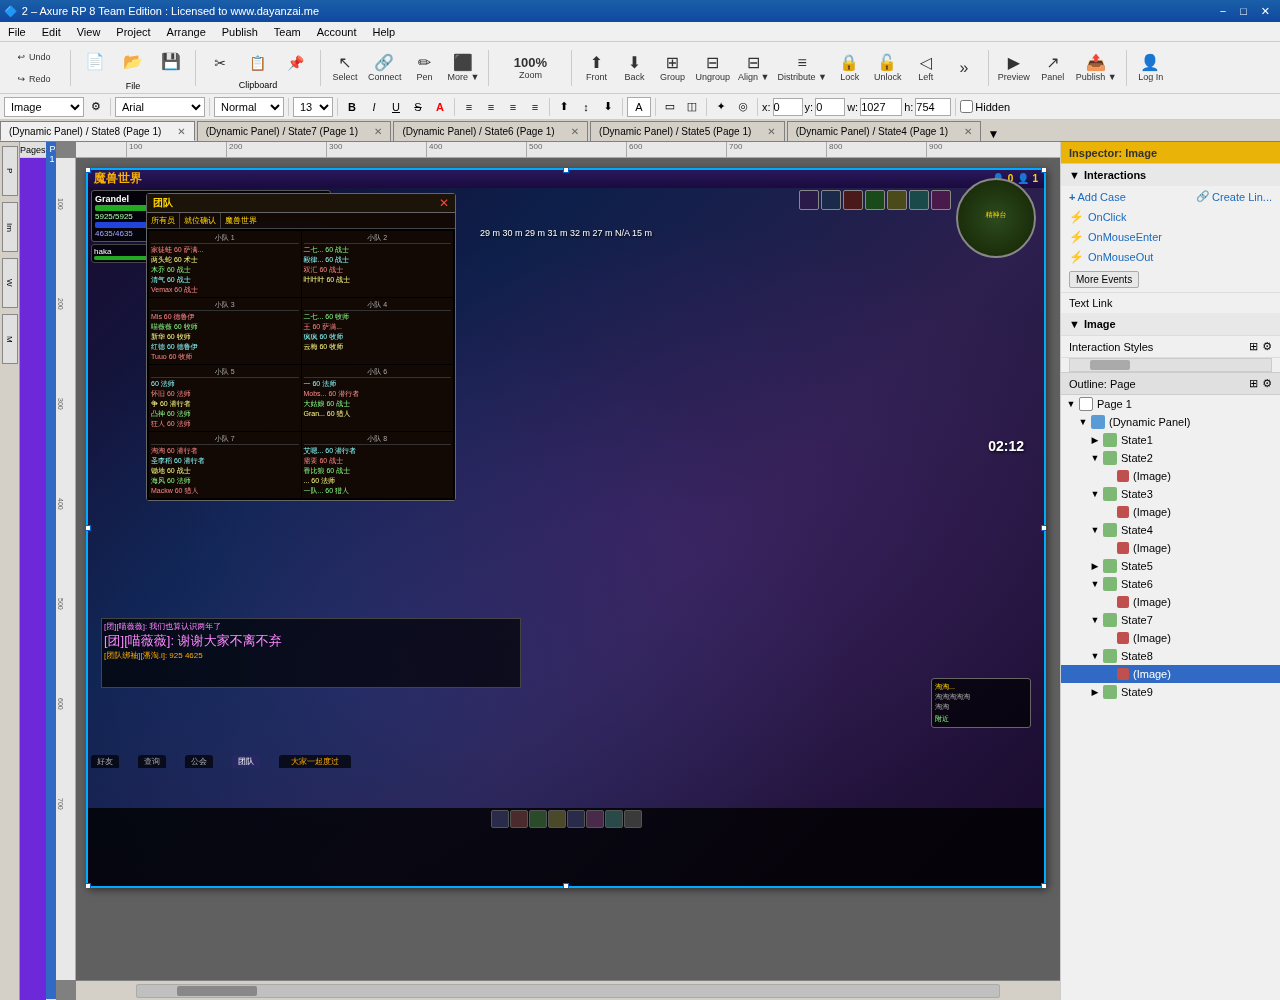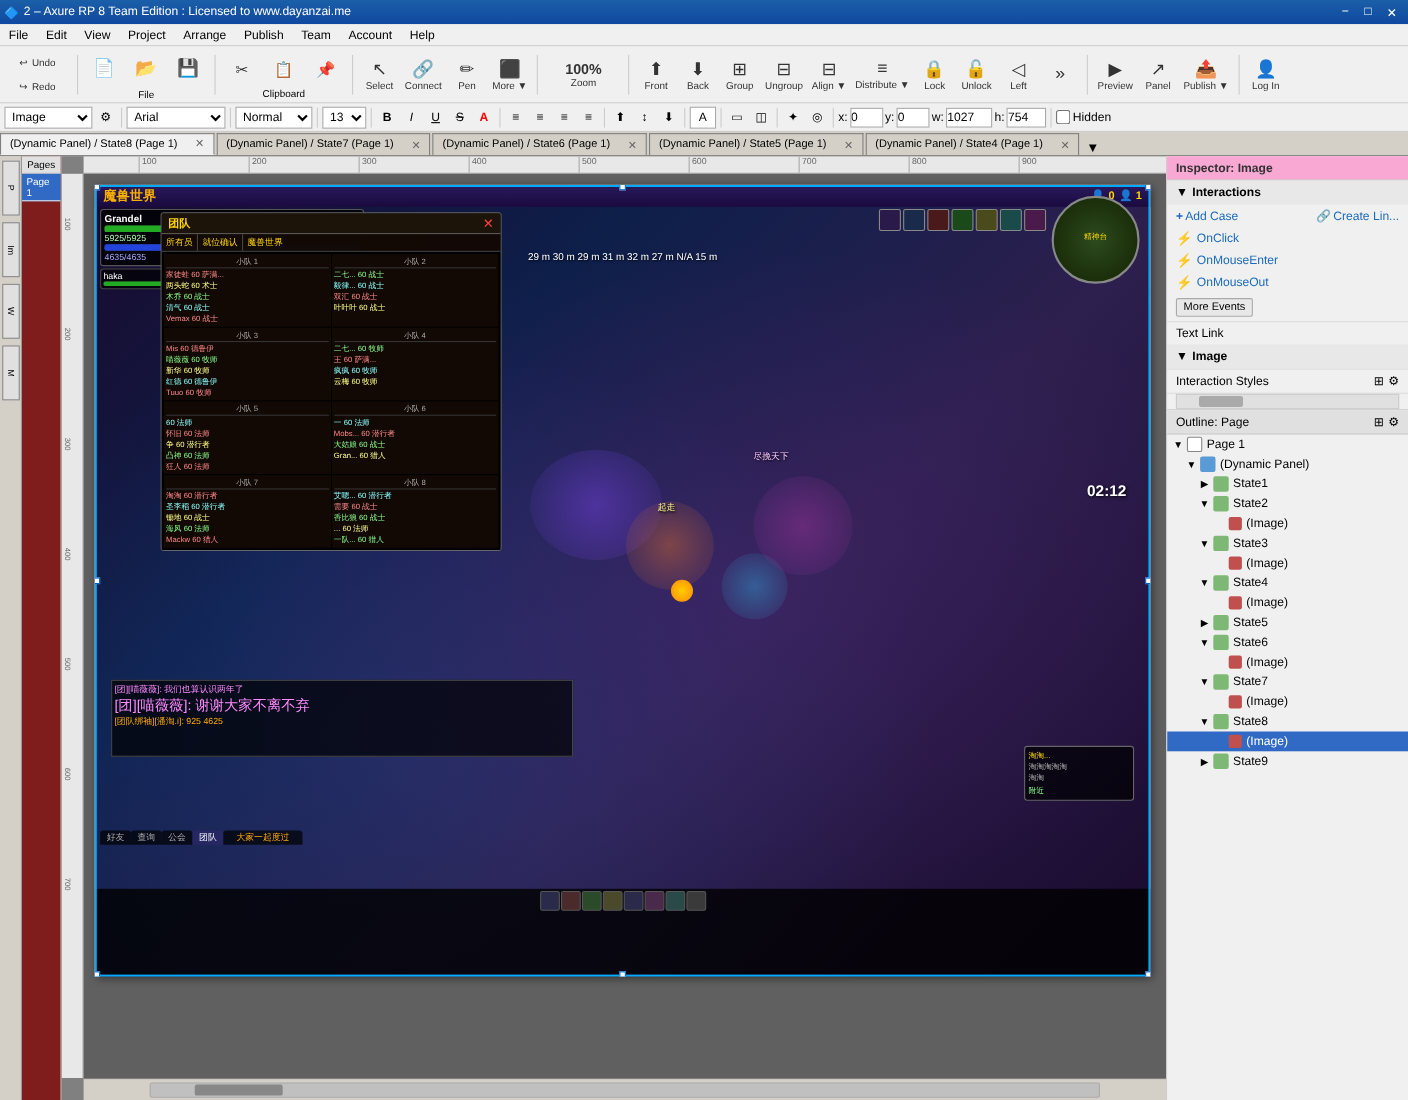--- a/index.html
+++ b/index.html
@@ -212,21 +212,21 @@
     .right-panel {
       width: 220px;
       background: #f0f0f0;
       border-left: 1px solid #ccc;
       display: flex;
       flex-direction: column;
       font-size: 11px;
     }
     .inspector-header {
       height: 22px;
-      background: #f9a8d4;
+      background: #eab308;
       border-bottom: 1px solid #ccc;
       display: flex;
       align-items: center;
       padding: 0 8px;
       font-size: 11px;
       font-weight: bold;
       color: #333;
     }
     .inspector-title {
       font-size: 13px;
@@ -423,25 +423,25 @@
       border-left: 1px solid #aaa;
       font-size: 8px;
       color: #666;
       padding-left: 2px;
       white-space: nowrap;
     }
 
     
     .pages-panel {
       width: 36px;
-      background: #7f1d1d;
+      background: #6d28d9;
       border-right: 1px solid #ccc;
       font-size: 9px;
       display: flex;
-      flex-direction: column;
+      flex-direction: row;
     }
     .pages-header {
       height: 16px;
       background: #e0e0e0;
       border-bottom: 1px solid #ccc;
       display: flex;
       align-items: center;
       justify-content: center;
       font-size: 9px;
     }
@@ -897,21 +897,21 @@
                 <div style="color:#ff8888;font-size:7px;">需要   60 战士</div>
                 <div style="color:#88ff88;font-size:7px;">香比狼 60 战士</div>
                 <div style="color:#ffff88;font-size:7px;">...      60 法师</div>
                 <div style="color:#88ff88;font-size:7px;">一队... 60 猎人</div>
               </div>
             </div>
           </div>
 
           <div style="position:absolute;bottom:120px;left:5px;width:430px;">
 
-            <div style="display:flex;gap:0;">
+            <div style="display:flex;gap:19px;">
               <span style="background:rgba(0,0,0,0.7);color:#aaa;font-size:8px;padding:1px 6px;border-top-left-radius:3px;border-top-right-radius:3px;cursor:pointer;">好友</span>
               <span style="background:rgba(0,0,0,0.7);color:#aaa;font-size:8px;padding:1px 6px;border-top-left-radius:3px;border-top-right-radius:3px;cursor:pointer;">查询</span>
               <span style="background:rgba(0,0,0,0.7);color:#aaa;font-size:8px;padding:1px 6px;border-top-left-radius:3px;border-top-right-radius:3px;cursor:pointer;">公会</span>
               <span style="background:rgba(40,40,100,0.9);color:#fff;font-size:8px;padding:1px 6px;border-top-left-radius:3px;border-top-right-radius:3px;cursor:pointer;">团队</span>
               <span style="background:rgba(0,0,0,0.7);color:#ffaa00;font-size:8px;padding:1px 12px;border-top-left-radius:3px;border-top-right-radius:3px;">大家一起度过</span>
             </div>
             <div class="game-chat">
               <div style="color:#ff88ff;font-size:8px;">[团][喵薇薇]: 我们也算认识两年了</div>
               <div style="color:#ff88ff;font-size:13px;">[团][喵薇薇]: 谢谢大家不离不弃</div>
               <div style="color:#ffaa00;font-size:8px;">[团队绑袖][潘淘.i]: 925 4625</div>
@@ -947,32 +947,20 @@
             <span style="width:20px;height:20px;background:#1a4a4a;border:1px solid #888;border-radius:2px;display:inline-block;"></span>
             <span style="width:20px;height:20px;background:#4a1a4a;border:1px solid #888;border-radius:2px;display:inline-block;"></span>
           </div>
 
           <div style="position:absolute;top:60px;left:50%;transform:translateX(-50%);color:#fff;font-size:9px;text-shadow:1px 1px 2px #000;">
             29 m 30 m 29 m 31 m 32 m 27 m N/A 15 m
           </div>
 
           <div style="position:absolute;top:270px;right:22px;color:#fff;font-size:14px;font-weight:bold;text-shadow:1px 1px 3px #000;">02:12</div>
 
-          <div style="position:absolute;top:100px;left:280px;right:100px;bottom:150px;">
-
-            <div style="position:absolute;top:30%;left:20%;width:120px;height:100px;background:radial-gradient(circle,rgba(100,60,200,0.6),transparent);border-radius:50%;"></div>
-            <div style="position:absolute;top:40%;left:35%;width:80px;height:80px;background:radial-gradient(circle,rgba(200,100,50,0.5),transparent);border-radius:50%;"></div>
-            <div style="position:absolute;top:50%;left:50%;width:60px;height:60px;background:radial-gradient(circle,rgba(50,150,200,0.5),transparent);border-radius:50%;"></div>
-            <div style="position:absolute;top:35%;left:55%;width:90px;height:90px;background:radial-gradient(circle,rgba(150,50,150,0.5),transparent);border-radius:50%;"></div>
-
-            <div style="position:absolute;top:55%;left:42%;width:20px;height:20px;background:radial-gradient(circle,#ffcc00,#ff8800);border-radius:50%;"></div>
-
-            <div style="position:absolute;top:30%;left:55%;color:#ffccff;font-size:8px;text-shadow:1px 1px 2px #000;">尽挽天下</div>
-            <div style="position:absolute;top:40%;left:40%;color:#ffff88;font-size:8px;text-shadow:1px 1px 2px #000;">起走</div>
-          </div>
 
 
           <div style="position:absolute;bottom:160px;right:15px;width:100px;background:rgba(0,0,0,0.7);border:1px solid #666;border-radius:3px;padding:3px;">
             <div style="color:#ffd700;font-size:7px;">淘淘...</div>
             <div style="color:#aaa;font-size:7px;">淘淘淘淘淘</div>
             <div style="color:#aaa;font-size:7px;">淘淘</div>
             <div style="color:#88ff88;font-size:7px;margin-top:2px;">附近</div>
           </div>
 
           <div style="position:absolute;top:0;left:0;right:0;bottom:0;border:2px solid #00aaff;pointer-events:none;">

